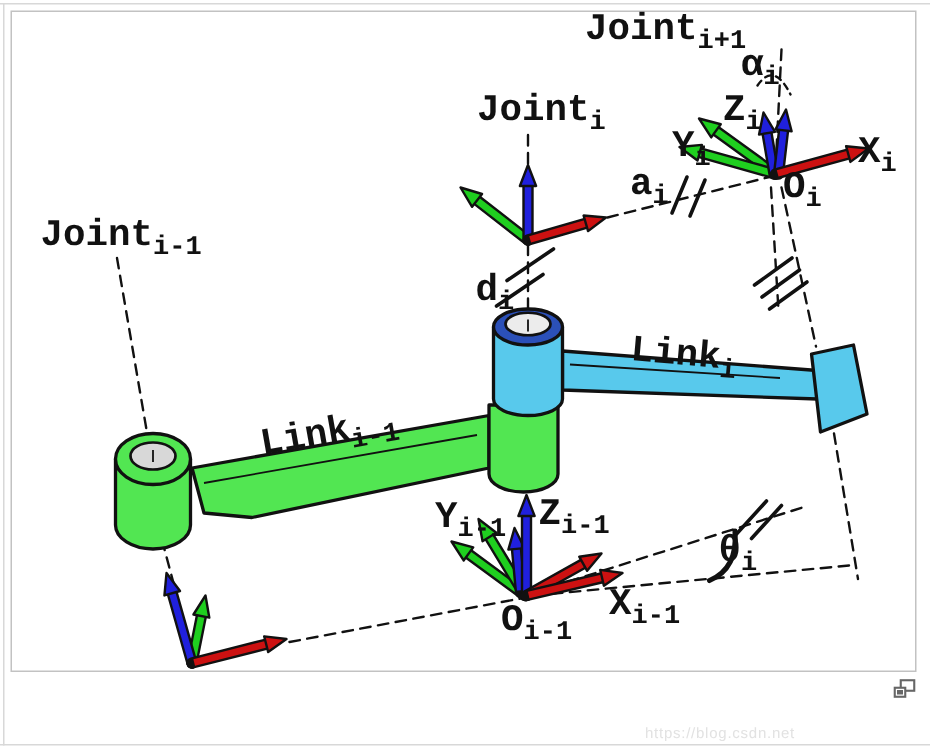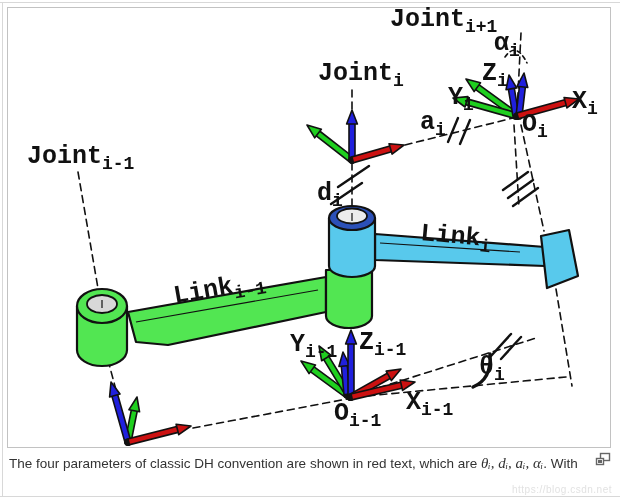--- a/index.html
+++ b/index.html
@@ -14,21 +14,21 @@
   .part{stroke:#111;stroke-width:2.2;stroke-linejoin:round;}
   .shade{stroke:#111;stroke-width:1.2;fill:none;}
   .arc{stroke:#111;stroke-width:3.4;fill:none;stroke-linecap:round;}
   .lbl{font-family:"Liberation Mono",monospace;font-weight:bold;font-size:25px;fill:#111;}
   .lbl .sub{font-size:18px;}
   .caption{position:absolute;left:9px;top:453px;width:582px;
       font-size:13.5px;line-height:21px;color:#333;}
   .math{font-family:"Liberation Serif","DejaVu Serif",serif;
       font-style:italic;font-size:15px;}
   .popout{position:absolute;left:595px;top:452px;width:16px;height:14px;cursor:pointer;}
-  .watermark{position:absolute;left:430px;top:484px;width:182px;text-align:right;
+  .watermark{position:absolute;left:430px;top:484px;width:182px;
       font-size:10px;color:#e2e2e2;letter-spacing:.5px;}
 </style>
 </head>
 <body>
 
 <div class="hline" style="left:0;top:2px;width:620px;height:1px;"></div>
 <div class="vline" style="left:2px;top:2px;width:1px;height:495px;"></div>
 <div class="hline" style="left:0;top:496px;width:620px;height:1px;"></div>
 
 <div class="figure-box"></div>
@@ -200,21 +200,20 @@
 
   <g>
     <text class="lbl" x="494" y="50" fill="#ee1111"><tspan>α</tspan><tspan class="sub" dy="6">i</tspan></text>
     <text class="lbl" x="420" y="129" fill="#ee1111"><tspan>a</tspan><tspan class="sub" dy="6">i</tspan></text>
     <text class="lbl" x="317" y="200" fill="#ee1111"><tspan>d</tspan><tspan class="sub" dy="6">i</tspan></text>
     <text class="lbl" x="479" y="374" fill="#ee1111"><tspan>θ</tspan><tspan class="sub" dy="6">i</tspan></text>
   </g>
 </svg>
 
 <div class="caption">
-  <div><span>The four parameters of classic DH convention are shown in red text, which are </span><span class="math">θᵢ, dᵢ, aᵢ, αᵢ</span><span>. With</span></div>
 </div>
 
 <div class="popout">
   <svg width="16" height="14" viewBox="0 0 16 14">
     <rect x="5.5" y="1.5" width="9" height="7" fill="none" stroke="#666" stroke-width="1.4"></rect>
     <rect x="1.5" y="6.5" width="7" height="6" fill="#fff" stroke="#666" stroke-width="1.4"></rect>
     <rect x="3" y="8" width="4" height="3" fill="#666"></rect>
   </svg>
 </div>
 

